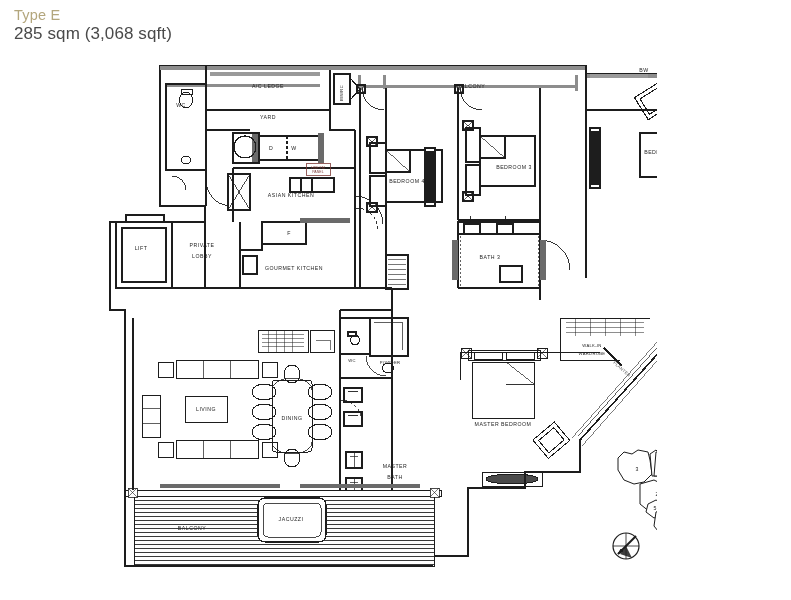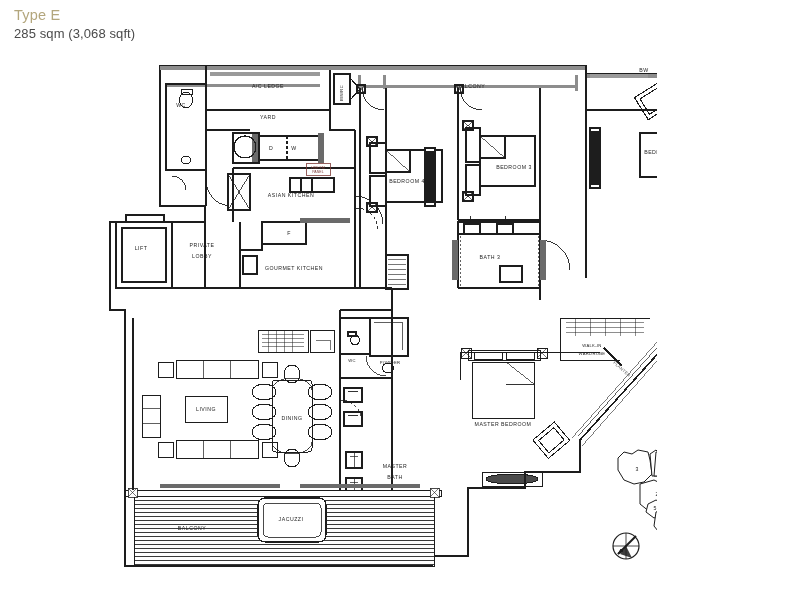--- a/index.html
+++ b/index.html
@@ -16,21 +16,21 @@
   }
   
   #header { position: absolute; left: 14px; top: 6px; }
   #plan-type {
     font-size: 14.5px;
     color: #b3a67d;
     letter-spacing: .2px;
     line-height: 19px;
   }
   #plan-area {
-    font-size: 13px;
+    font-size: 17px;
     color: #4a4a4a;
     letter-spacing: .1px;
     line-height: 18px;
   }
   
   #drawing { position: absolute; left: 0; top: 0; width: 791px; height: 600px; }
   #drawing svg { display: block; }
   
   .rlabel {
     position: absolute;

